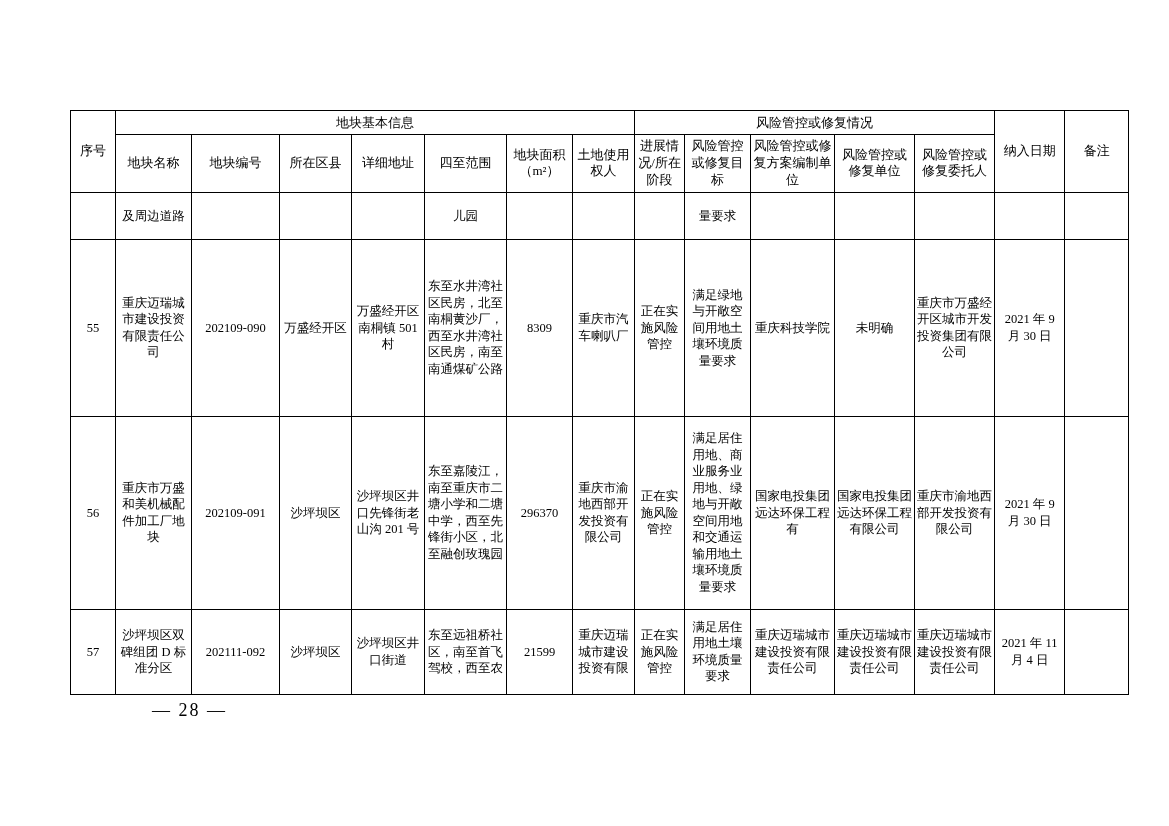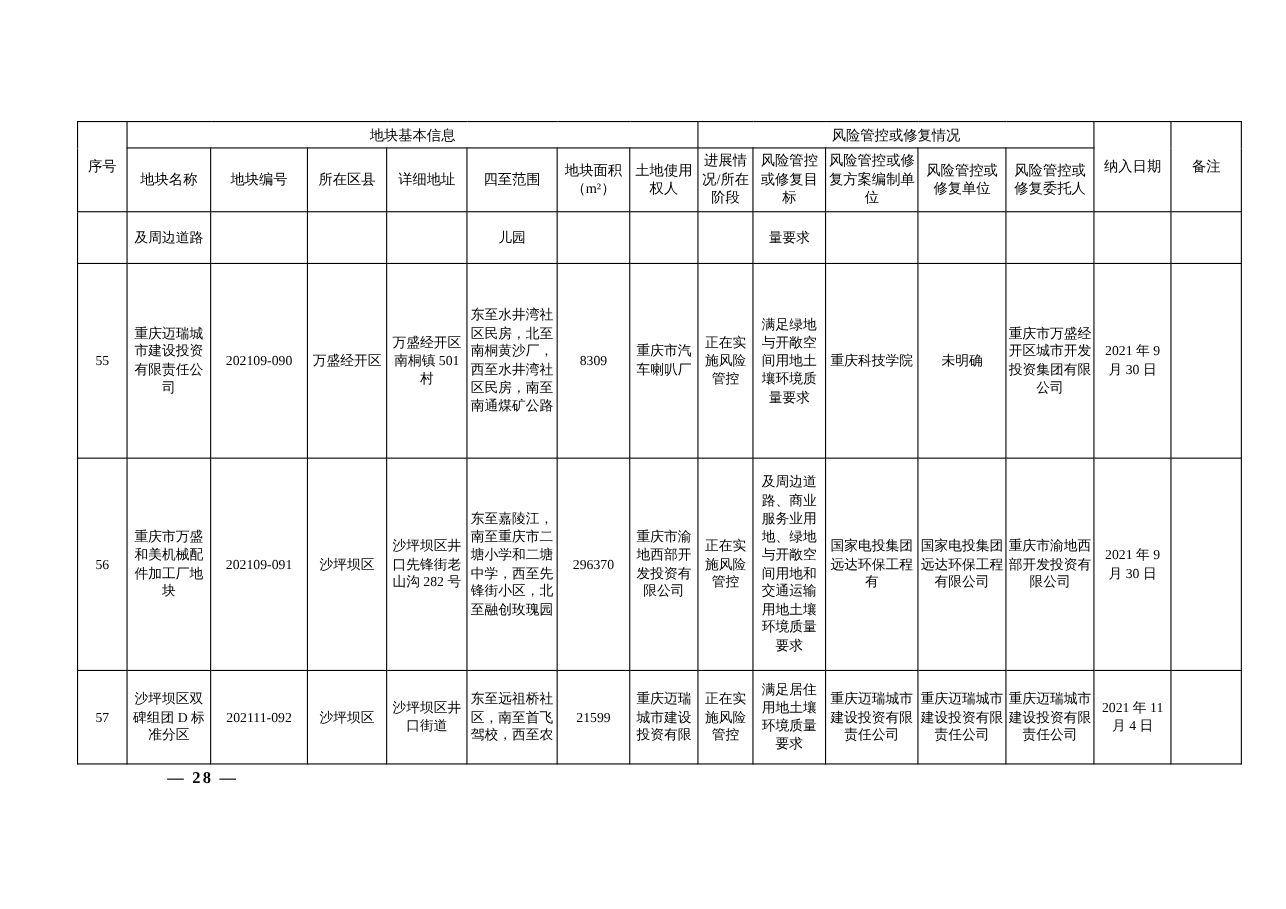--- a/index.html
+++ b/index.html
@@ -60,24 +60,23 @@
     height: 40px;
     font-family: Liberation Serif, serif;
   }
   .rowbot td {
     height: 78px;
   }
   .pagenum {
     position: absolute;
     left: 152px;
     top: 700px;
-    font-size: 15px;
+    font-size: 18px;
     letter-spacing: 2px;
     font-family: "Liberation Serif", "DejaVu Serif", serif;
-    font-weight: bold;
   }
   
   col.c0 { width: 45px; }
   col.c1 { width: 76px; }
   col.c2 { width: 88px; }
   col.c3 { width: 72px; }
   col.c4 { width: 73px; }
   col.c5 { width: 82px; }
   col.c6 { width: 66px; }
   col.c7 { width: 62px; }
@@ -169,26 +168,26 @@
           <td>未明确</td>
           <td>重庆市万盛经开区城市开发投资集团有限公司</td>
           <td>2021 年 9 月 30 日</td>
           <td></td>
         </tr>
         <tr class="rowmid">
           <td>56</td>
           <td>重庆市万盛和美机械配件加工厂地块</td>
           <td>202109-091</td>
           <td>沙坪坝区</td>
-          <td>沙坪坝区井口先锋街老山沟 282 号</td>
+          <td>沙坪坝区井口先锋街老山沟 201 号</td>
           <td>东至嘉陵江，南至重庆市二塘小学和二塘中学，西至先锋街小区，北至融创玫瑰园</td>
           <td>296370</td>
           <td>重庆市渝地西部开发投资有限公司</td>
           <td>正在实施风险管控</td>
-          <td>及周边道路、商业服务业用地、绿地与开敞空间用地和交通运输用地土壤环境质量要求</td>
+          <td>满足居住用地、商业服务业用地、绿地与开敞空间用地和交通运输用地土壤环境质量要求</td>
           <td>国家电投集团远达环保工程有</td>
           <td>国家电投集团远达环保工程有限公司</td>
           <td>重庆市渝地西部开发投资有限公司</td>
           <td>2021 年 9 月 30 日</td>
           <td></td>
         </tr>
         <tr class="rowbot">
           <td>57</td>
           <td>沙坪坝区双碑组团 D 标准分区</td>
           <td>202111-092</td>

